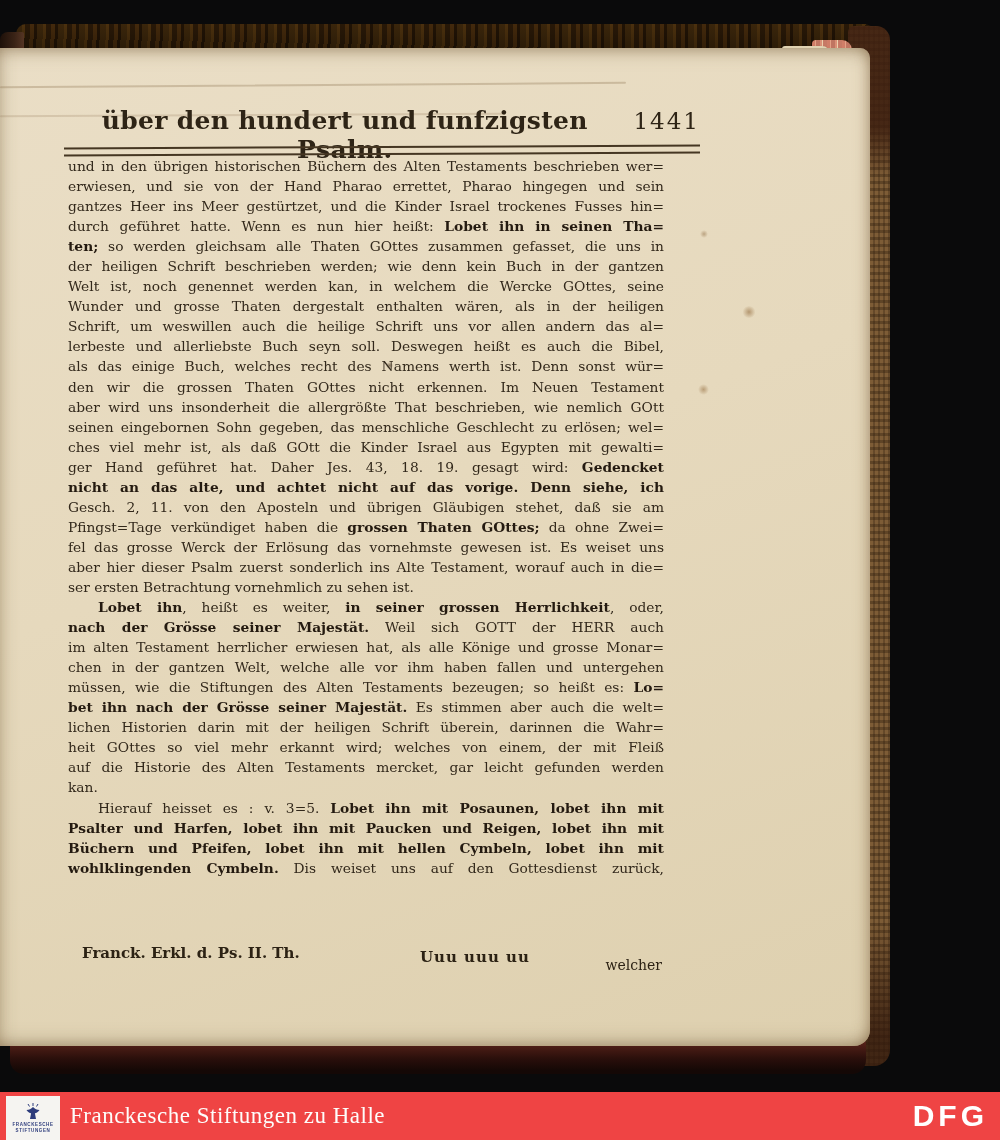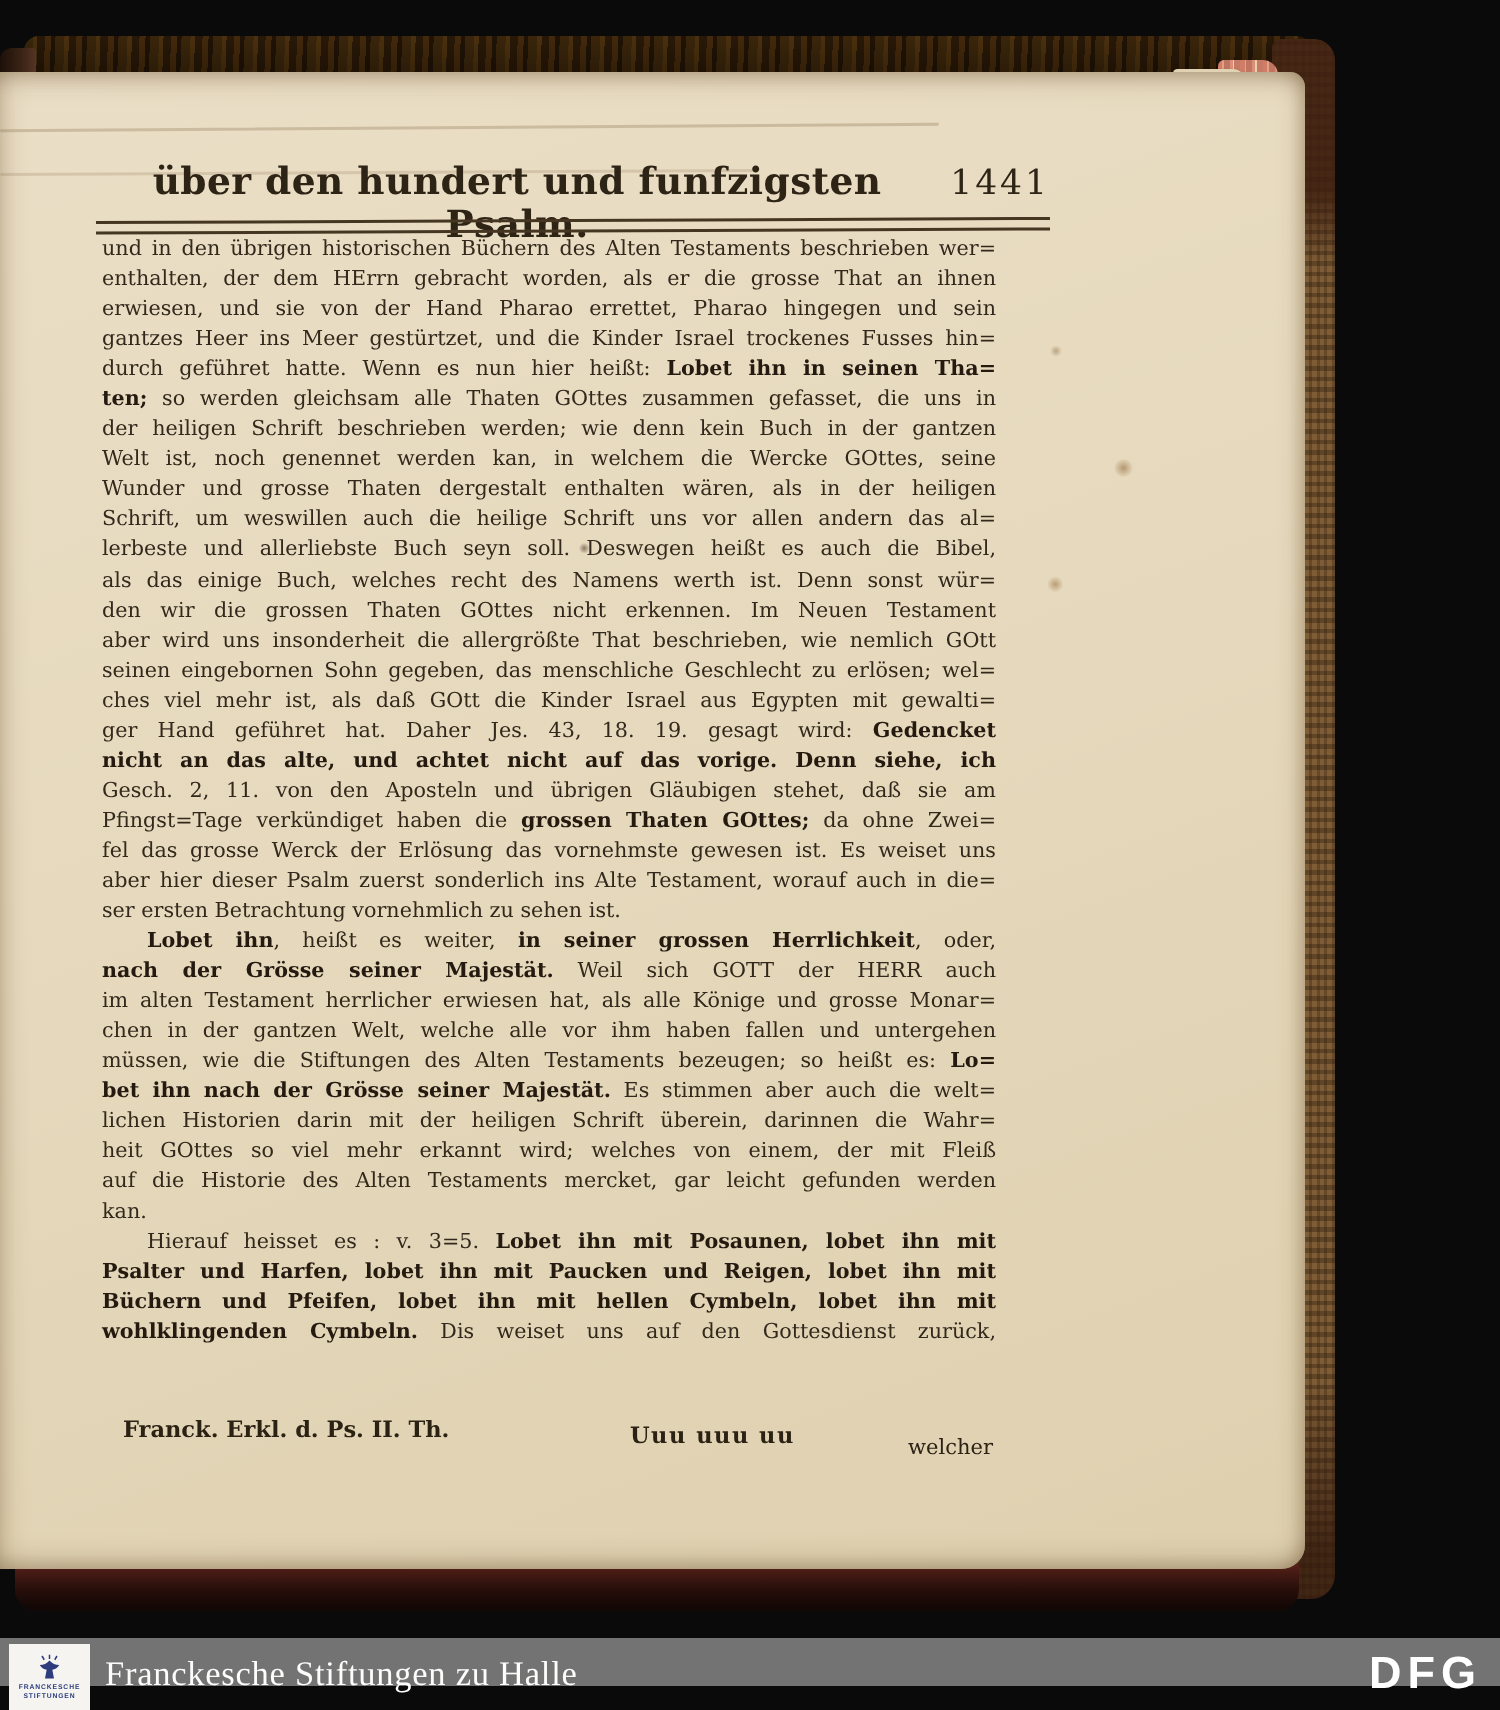--- a/index.html
+++ b/index.html
@@ -60,21 +60,21 @@
   .line.nj{text-align-last:left;}
   .line.indent{padding-left:30px;}
   .b{font-weight:bold;color:#241a10;}
 
   .sigline{position:absolute;left:68px;top:896px;width:596px;height:30px;color:#2c2214;}
   .sig-left{position:absolute;left:14px;top:0;font-weight:bold;font-size:15px;}
   .sig-center{position:absolute;left:352px;top:4px;font-weight:bold;font-size:15px;letter-spacing:1px;}
   .sig-right{position:absolute;right:2px;top:13px;font-size:14px;}
 
   
-  .footer-bar{left:0;top:1092px;width:1000px;height:32px;background:#737373;}
+  .footer-bar{left:0;top:1092px;width:1000px;height:48px;background:#ef4444;}
   .fs-logo{position:absolute;left:6px;top:4px;width:54px;height:44px;background:#f5f4f1;
     display:flex;flex-direction:column;align-items:center;justify-content:center;cursor:pointer;}
   .fs-logo svg{display:block;margin-bottom:1px;}
   .fs-logo-text{text-align:center;color:#2d3c7c;font-family:"Liberation Sans",sans-serif;
     font-size:4.5px;line-height:5.5px;letter-spacing:.6px;font-weight:bold;}
   .fs-name{position:absolute;left:70px;top:0;height:48px;display:flex;align-items:center;
     color:#fdfdfb;font-family:"Liberation Serif",serif;font-size:23px;letter-spacing:.5px;}
   .dfg{position:absolute;right:12px;top:0;height:48px;display:flex;align-items:center;
     color:#ffffff;font-family:Liberation Sans, sans-serif;font-size:30px;font-weight:bold;
     letter-spacing:4px;font-stretch:condensed;cursor:pointer;}
@@ -99,21 +99,20 @@
   <div class="stain st4"></div>
 
   <div class="header">
     <span class="header-title">über den hundert und funfzigsten Psalm.</span>
     <span class="header-num">1441</span>
   </div>
   <div class="rule"></div>
 
   <div class="textblock">
       <div class="line"><span>und in den übrigen historischen Büchern des Alten Testaments beschrieben wer=</span></div>
-      <div class="line"><span>enthalten, der dem HErrn gebracht worden, als er die grosse That an ihnen</span></div>
       <div class="line"><span>erwiesen, und sie von der Hand Pharao errettet, Pharao hingegen und sein</span></div>
       <div class="line"><span>gantzes Heer ins Meer gestürtzet, und die Kinder Israel trockenes Fusses hin=</span></div>
       <div class="line"><span>durch geführet hatte.  Wenn es nun hier heißt: </span><span class="b">Lobet ihn in seinen Tha=</span></div>
       <div class="line"><span class="b">ten;</span><span> so werden gleichsam alle Thaten GOttes zusammen gefasset, die uns in</span></div>
       <div class="line"><span>der heiligen Schrift beschrieben werden;  wie denn kein Buch in der gantzen</span></div>
       <div class="line"><span>Welt ist, noch genennet werden kan, in welchem die Wercke GOttes, seine</span></div>
       <div class="line"><span>Wunder und grosse Thaten dergestalt enthalten wären, als in der heiligen</span></div>
       <div class="line"><span>Schrift, um weswillen auch die heilige Schrift uns vor allen andern das al=</span></div>
       <div class="line"><span>lerbeste und allerliebste Buch seyn soll.  Deswegen heißt es auch die Bibel,</span></div>
       <div class="line"><span>als das einige Buch, welches recht des Namens werth ist.  Denn sonst wür=</span></div>

